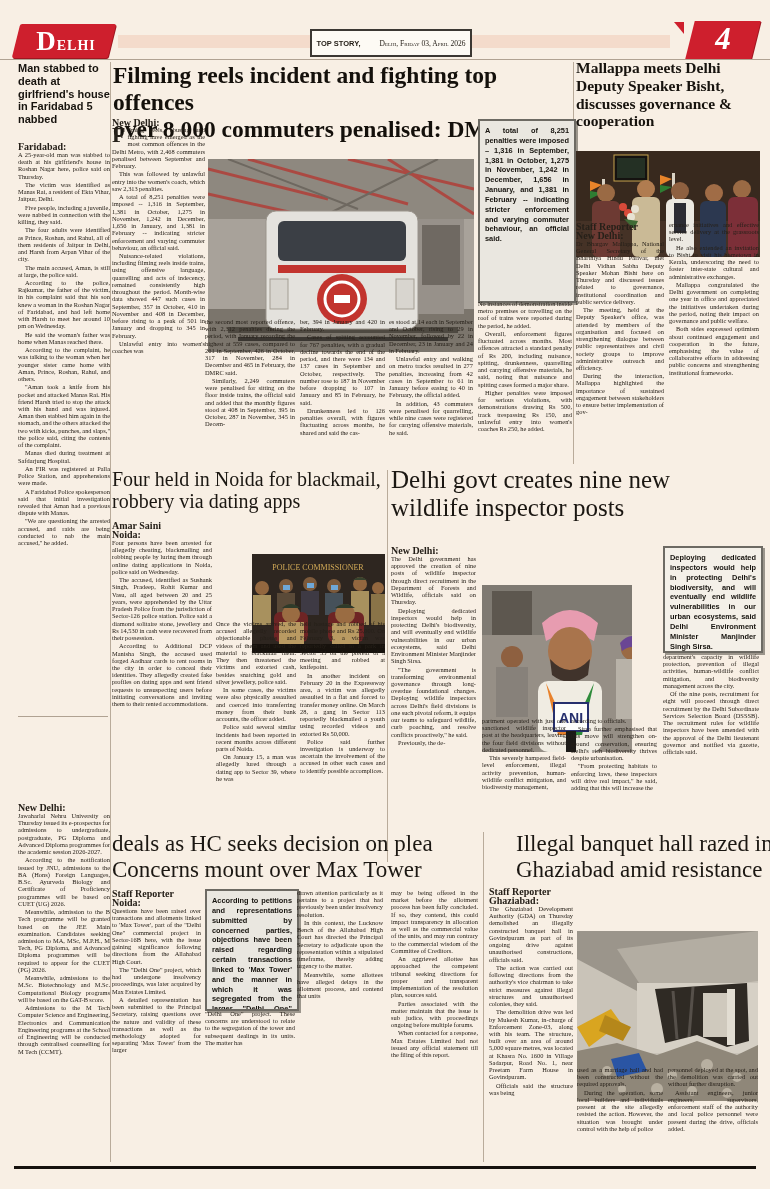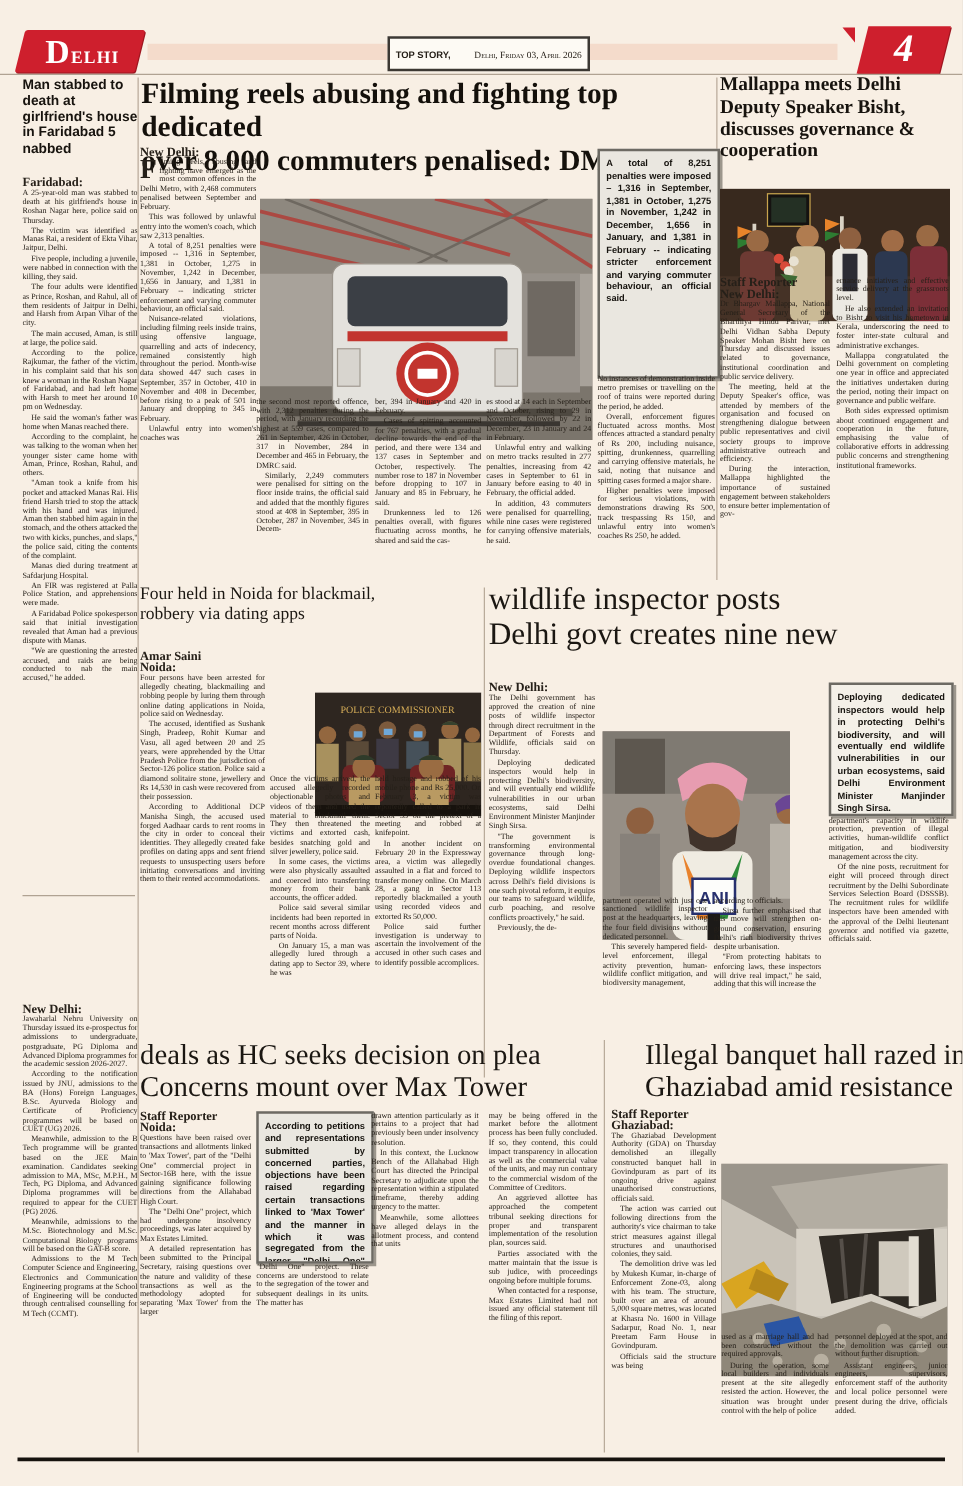--- a/index.html
+++ b/index.html
@@ -34,21 +34,21 @@
             padding-right:2px;}
   .dateline,.byline{font-size:10px;font-weight:bold;text-align:left;line-height:1.15;font-family:Liberation Serif, serif;}
   .hl-box{background:#eae7e0;border:2px solid #6d6a63;box-shadow:2px 2px 0 #9c968c;
           font-family:"Liberation Sans",sans-serif;font-weight:bold;font-size:7.4px;line-height:1.33;
           text-align:justify;padding:5px 5px;overflow:hidden;color:#17140f;}
   
   .hl-sans-bold{font-family:"Liberation Sans",sans-serif;font-weight:bold;font-size:11px;line-height:1.16;
           color:#17130e;}
   .hl-serif-bold-lg{font-weight:bold;font-size:23.5px;line-height:1.14;color:#14100b;}
   .hl-serif-md{font-weight:bold;font-size:15.5px;line-height:1.15;color:#17130e;}
-  .hl-serif-light{font-weight:normal;font-size:14px;line-height:1.12;color:#1b1712;}
+  .hl-serif-light{font-weight:normal;font-size:20px;line-height:1.12;color:#1b1712;}
   .hl-serif-light-lg{font-weight:normal;font-size:25px;line-height:1.12;color:#1b1712;}
   .hl-serif-light-xl{font-weight:normal;font-size:23px;line-height:1.14;color:#1b1712;}
   .hl-jnu{font-weight:normal;font-size:16.5px;line-height:1.18;color:#1b1712;}
   .photo{overflow:hidden;background:#8d867c;margin-top:39px;}
   .photo svg{display:block;}
 </style>
 </head>
 <body>
 
 <div id="page">
@@ -93,21 +93,21 @@
   <div class="abs dateline" style="left:18px;top:802px;width:92px;">New Delhi:</div>
   <div class="abs col" style="left:18px;top:812px;width:92px;height:350px;">
       <p>Jawaharlal Nehru University on Thursday issued its e-prospectus for admissions to undergraduate, postgraduate, PG Diploma and Advanced Diploma programmes for the academic session 2026-2027.</p>
       <p>According to the notification issued by JNU, admissions to the BA (Hons) Foreign Languages, B.Sc. Ayurveda Biology and Certificate of Proficiency programmes will be based on CUET (UG) 2026.</p>
       <p>Meanwhile, admission to the B Tech programme will be granted based on the JEE Main examination. Candidates seeking admission to MA, MSc, M.P.H., M Tech, PG Diploma, and Advanced Diploma programmes will be required to appear for the CUET (PG) 2026.</p>
       <p>Meanwhile, admissions to the M.Sc. Biotechnology and M.Sc. Computational Biology programs will be based on the GAT-B score.</p>
       <p>Admissions to the M Tech Computer Science and Engineering, Electronics and Communication Engineering programs at the School of Engineering will be conducted through centralised counselling for M Tech (CCMT).</p>
     </div>
 
   <div class="abs hl-serif-bold-lg" style="left:113px;top:62px;width:458px;">
-    <span style="display:block">Filming reels abusing and fighting top dedicated</span>
+    <span style="display:block">Filming reels incident and fighting top offences</span>
     <span style="display:block">over 8 000 commuters penalised: DMRC</span>
   </div>
   <div class="abs dateline" style="left:112px;top:117px;width:93px;">New Delhi:</div>
   <div class="abs col dropcap" style="left:112px;top:126px;width:93px;height:336px;">
       <p>Filming reels, abusing and fighting have emerged as the most common offences in the Delhi Metro, with 2,468 commuters penalised between September and February.</p>
       <p>This was followed by unlawful entry into the women's coach, which saw 2,313 penalties.</p>
       <p>A total of 8,251 penalties were imposed -- 1,316 in September, 1,381 in October, 1,275 in November, 1,242 in December, 1,656 in January, and 1,381 in February -- indicating stricter enforcement and varying commuter behaviour, an official said.</p>
       <p>Nuisance-related violations, including filming reels inside trains, using offensive language, quarrelling and acts of indecency, remained consistently high throughout the period. Month-wise data showed 447 such cases in September, 357 in October, 410 in November and 408 in December, before rising to a peak of 501 in January and dropping to 345 in February.</p>
       <p>Unlawful entry into women's coaches was</p>
     </div>
@@ -264,22 +264,22 @@
       <p>Police said several similar incidents had been reported in recent months across different parts of Noida.</p>
       <p>On January 15, a man was allegedly lured through a dating app to Sector 39, where he was</p>
     </div>
   <div class="abs col" style="left:300px;top:620px;width:85px;height:209px;">
       <p>held hostage and robbed of his mobile phone and Rs 25,000. On February 3, a victim was reportedly called to a park in Sector 53 on the pretext of a meeting and robbed at knifepoint.</p>
       <p>In another incident on February 20 in the Expressway area, a victim was allegedly assaulted in a flat and forced to transfer money online. On March 28, a gang in Sector 113 reportedly blackmailed a youth using recorded videos and extorted Rs 50,000.</p>
       <p>Police said further investigation is underway to ascertain the involvement of the accused in other such cases and to identify possible accomplices.</p>
     </div>
 
   <div class="abs hl-serif-light-lg" style="left:391px;top:466px;width:370px;">
+    <span style="display:block">Delhi govt creates nine new</span>
     <span style="display:block">wildlife inspector posts</span>
-    <span style="display:block">Delhi govt creates nine new</span>
   </div>
   <div class="abs dateline" style="left:391px;top:545px;width:85px;">New Delhi:</div>
   <div class="abs col" style="left:391px;top:555px;width:85px;height:310px;">
       <p>The Delhi government has approved the creation of nine posts of wildlife inspector through direct recruitment in the Department of Forests and Wildlife, officials said on Thursday.</p>
       <p>Deploying dedicated inspectors would help in protecting Delhi's biodiversity, and will eventually end wildlife vulnerabilities in our urban ecosystems, said Delhi Environment Minister Manjinder Singh Sirsa.</p>
       <p>"The government is transforming environmental governance through long-overdue foundational changes. Deploying wildlife inspectors across Delhi's field divisions is one such pivotal reform, it equips our teams to safeguard wildlife, curb poaching, and resolve conflicts proactively," he said.</p>
       <p>Previously, the de-</p>
     </div>
   <div class="abs photo" style="left:482px;top:546px;width:150px;height:167px;">
     <svg width="177" height="167" viewBox="0 0 177 167" xmlns="http://www.w3.org/2000/svg">

